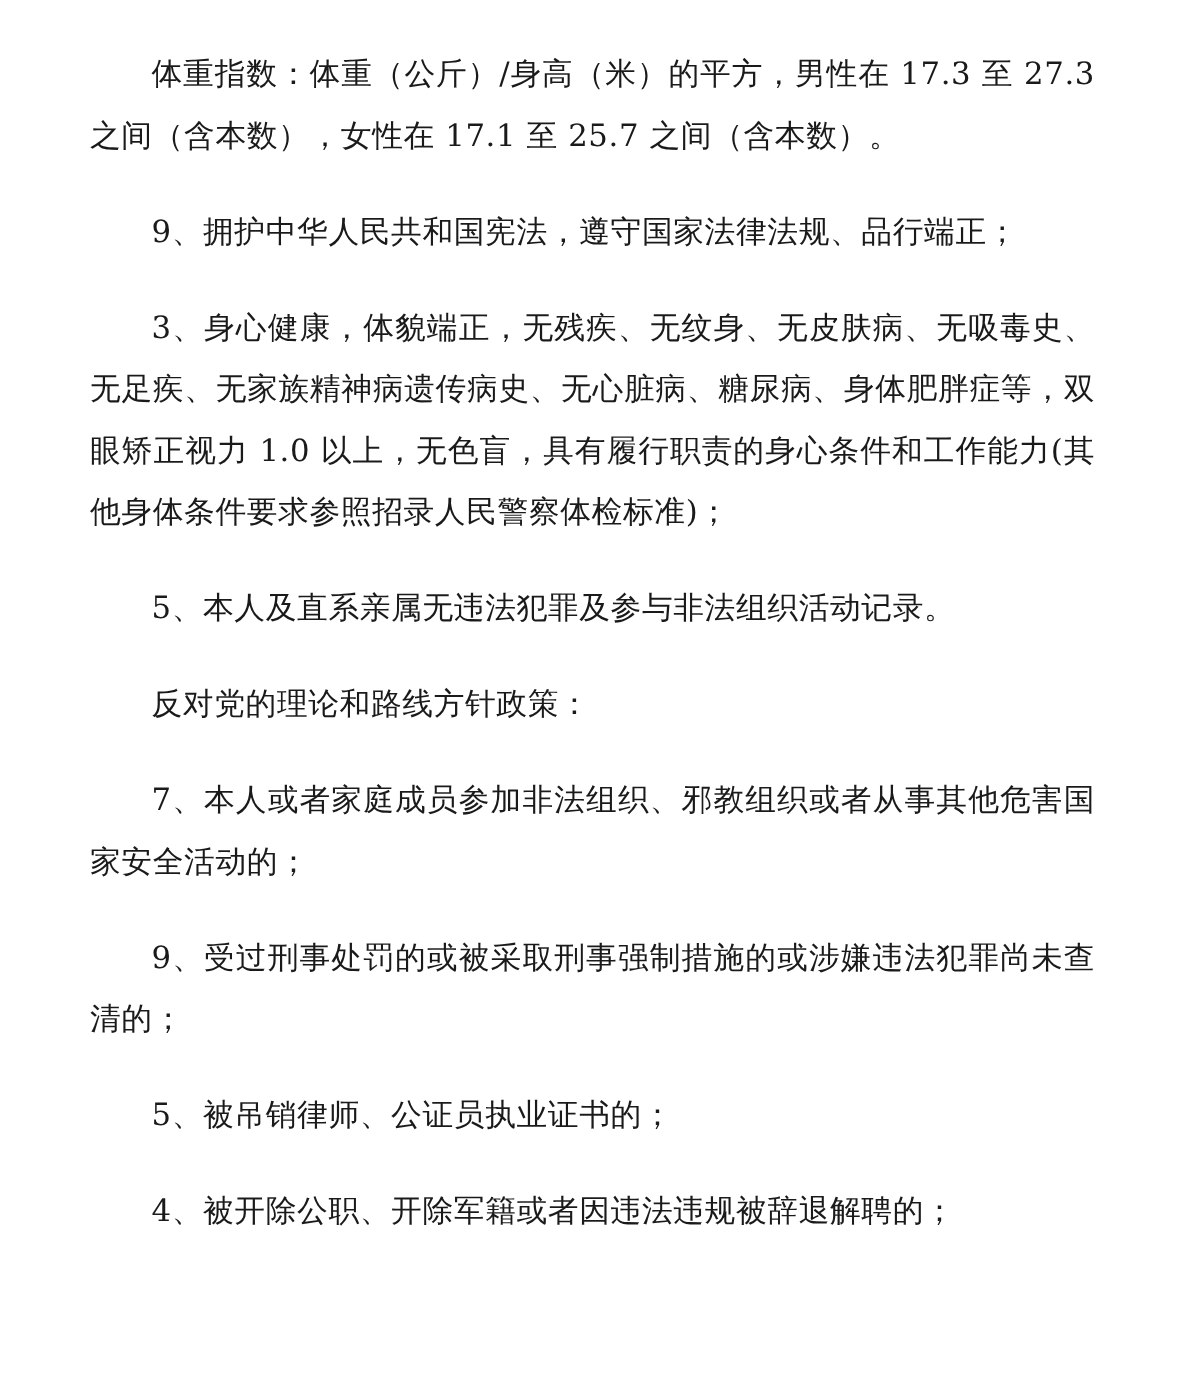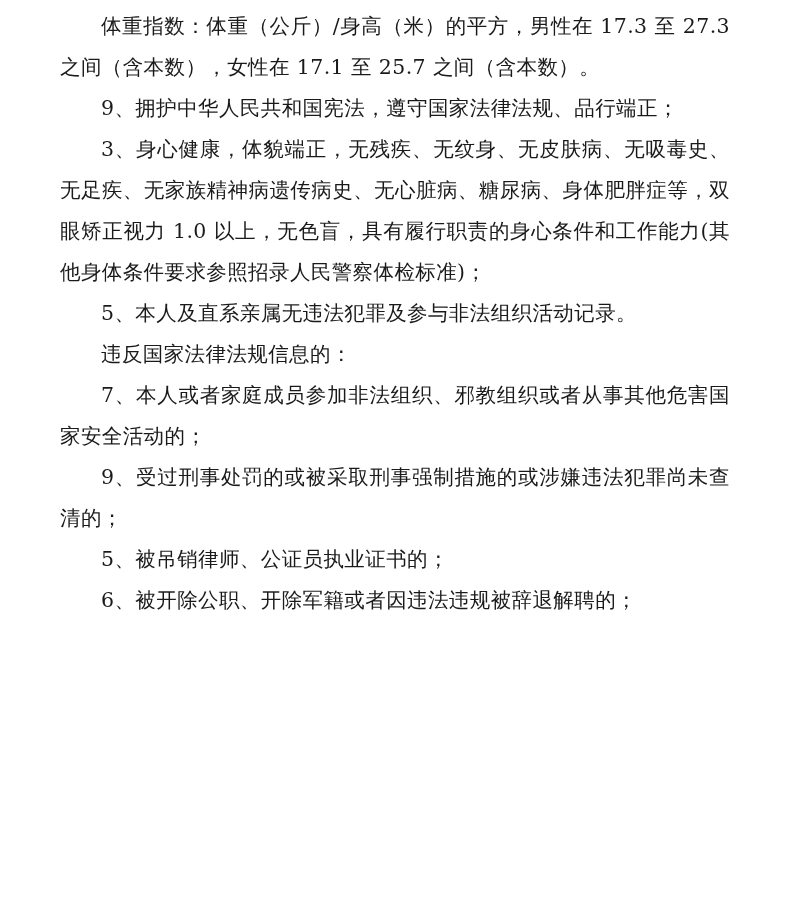--- a/index.html
+++ b/index.html
@@ -27,28 +27,29 @@
     text-align: justify;
     text-justify: inter-ideograph;
     margin: 0;
     letter-spacing: 0.4px;
     color: #1a1a1a;
     white-space: pre-wrap;
     word-break: break-all;
   }
   .indent {
     text-indent: 2em;
+    margin-top: 23px;
   }
 </style>
 </head>
 <body>
 
 <div id="document-page">
   <p class="doc-paragraph indent">体重指数：体重（公斤）/身高（米）的平方，男性在 17.3 至 27.3 之间（含本数），女性在 17.1 至 25.7 之间（含本数）。</p>
   <p class="doc-paragraph indent">9、拥护中华人民共和国宪法，遵守国家法律法规、品行端正；</p>
   <p class="doc-paragraph indent">3、身心健康，体貌端正，无残疾、无纹身、无皮肤病、无吸毒史、无足疾、无家族精神病遗传病史、无心脏病、糖尿病、身体肥胖症等，双眼矫正视力 1.0 以上，无色盲，具有履行职责的身心条件和工作能力(其他身体条件要求参照招录人民警察体检标准)；</p>
   <p class="doc-paragraph indent">5、本人及直系亲属无违法犯罪及参与非法组织活动记录。</p>
-  <p class="doc-paragraph indent">违反国家法律法规信息的：</p>
+  <p class="doc-paragraph indent">反对党的理论和路线方针政策：</p>
   <p class="doc-paragraph indent">7、本人或者家庭成员参加非法组织、邪教组织或者从事其他危害国家安全活动的；</p>
   <p class="doc-paragraph indent">9、受过刑事处罚的或被采取刑事强制措施的或涉嫌违法犯罪尚未查清的；</p>
   <p class="doc-paragraph indent">5、被吊销律师、公证员执业证书的；</p>
-  <p class="doc-paragraph indent">6、被开除公职、开除军籍或者因违法违规被辞退解聘的；</p>
+  <p class="doc-paragraph indent">4、被开除公职、开除军籍或者因违法违规被辞退解聘的；</p>
 </div>
 
 </body></html>

